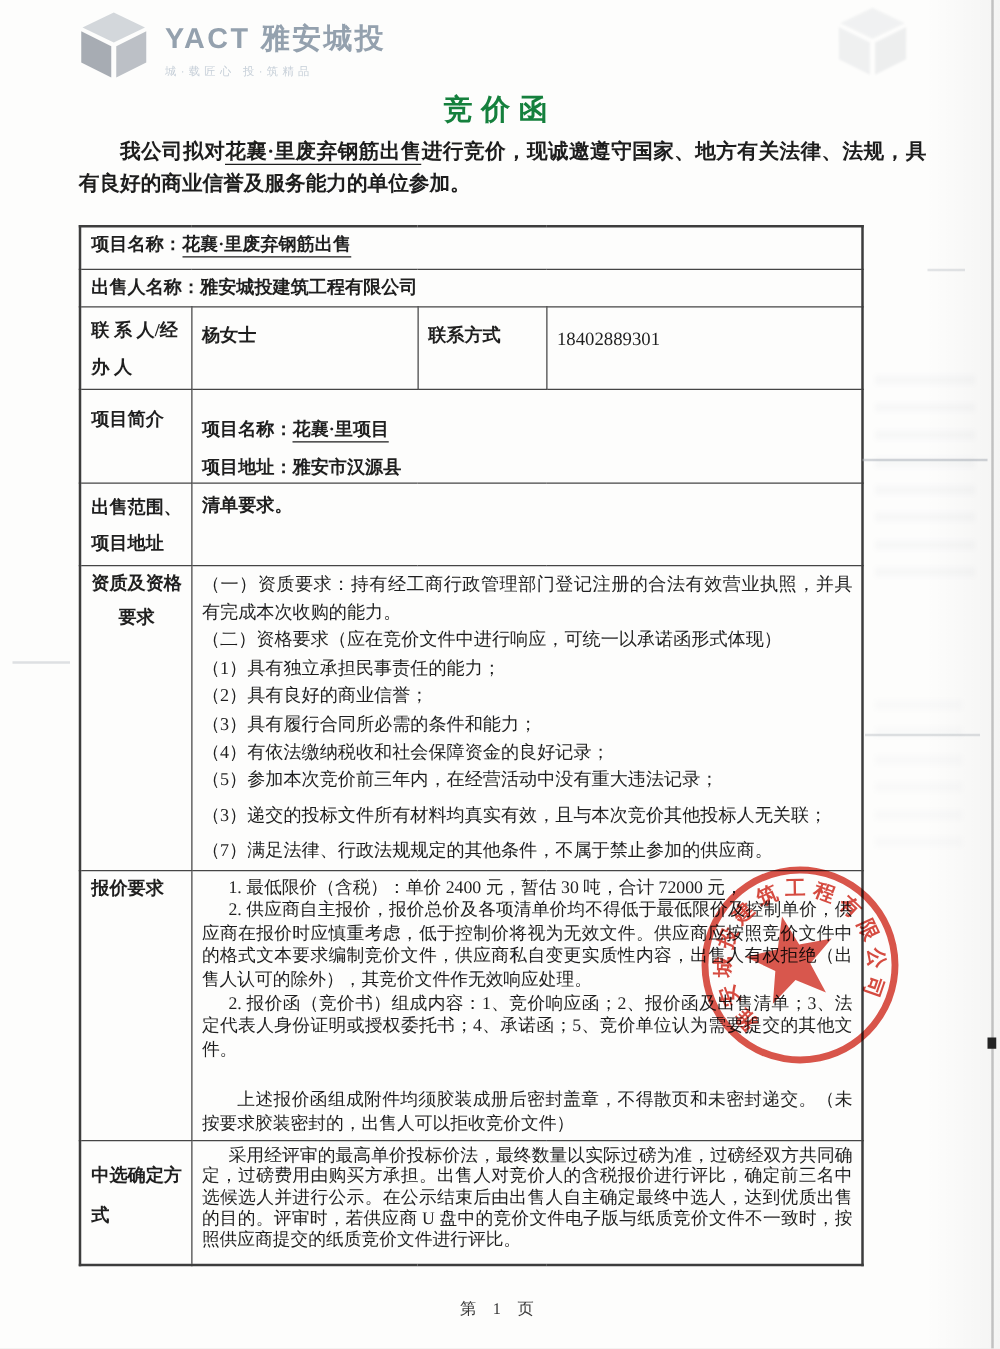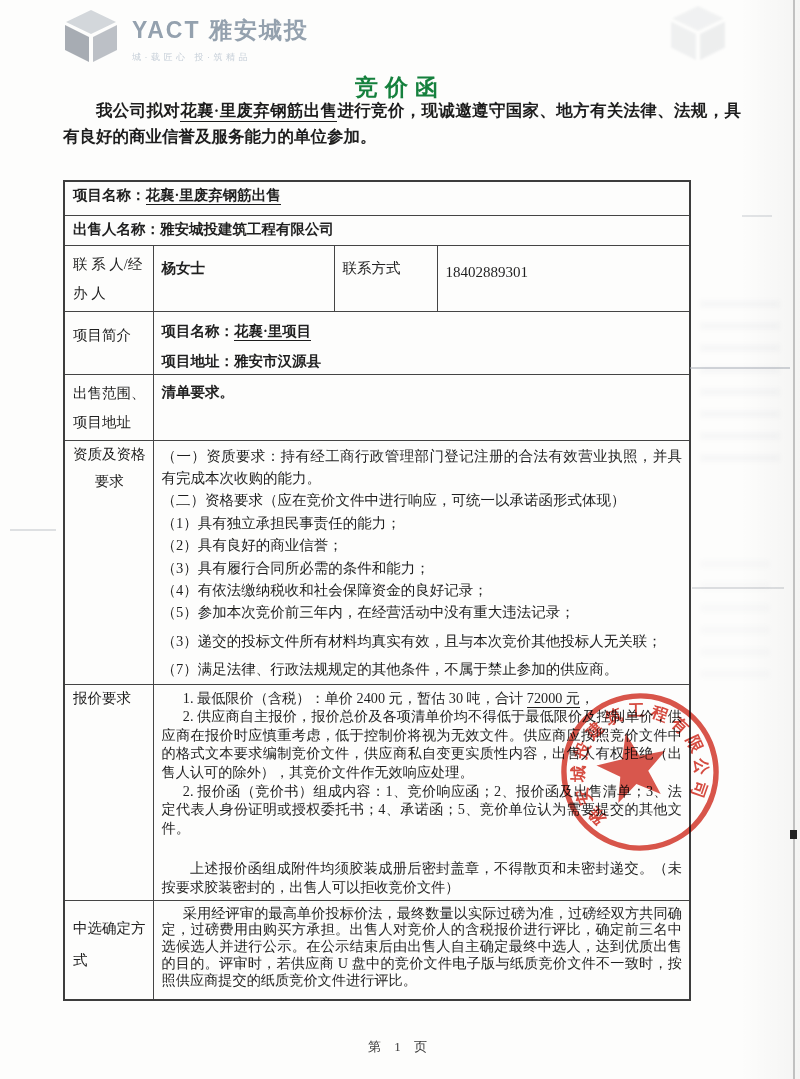--- a/index.html
+++ b/index.html
@@ -30,38 +30,38 @@
     position:absolute;left:668px;top:4px;width:60px;height:58px;
     opacity:0.12;filter:blur(1px);transform:scaleX(-1);
   }
 
   
   .doc-title{
     position:absolute;top:72px;left:0;width:100%;text-align:center;
     font-size:23px;font-weight:700;letter-spacing:7px;color:#15803d;
   }
   .intro{
-    position:absolute;top:98px;left:63px;width:678px;
+    position:absolute;top:108px;left:63px;width:678px;
     font-size:16.5px;line-height:26px;text-align:justify;text-indent:2em;
     color:#1d1d1d;font-weight:600;
   }
   .u{border-bottom:1.5px solid #1d1d1d;padding-bottom:1px;}
 
   
   table.doc{
     position:absolute;left:63px;top:180px;width:626px;
     border-collapse:collapse;table-layout:fixed;
   }
   table.doc td{
     border:1.5px solid #454545;vertical-align:top;
     padding:4px 7px 3px 8px;font-size:14.5px;color:#1f1f1f;
     overflow:hidden;
   }
   table.doc{border:2px solid #3d3d3d;}
-  td.lbl{font-weight:400;font-size:14.8px;padding-left:7px;}
+  td.lbl{font-weight:700;font-size:14.8px;padding-left:7px;}
   td.vmid{vertical-align:middle;}
   .lbl-line2-center{text-align:center;}
   .bold{font-weight:700;}
   .two-line-spread{display:flex;flex-direction:column;justify-content:space-around;height:100%;}
   .qline{line-height:22.4px;text-align:justify;}
   .qline.gap{margin-top:6px;}
   .quote-p{line-height:18.6px;text-align:justify;font-size:14.2px;}
   .ind15{text-indent:1.5em;}
   .ind2{text-indent:2em;margin-top:22px;}
   .sel-p{line-height:16.9px;text-align:justify;font-size:14.2px;text-indent:1.5em;}
@@ -157,21 +157,21 @@
       <td><span class="bold" style="position:relative;top:9px">杨女士</span></td>
       <td class="lbl"><span style="position:relative;top:9px">联系方式</span></td>
       <td><span style="position:relative;top:14px;font-size:15px">18402889301</span></td>
     </tr>
 
     <tr style="height:62px">
       <td class="lbl">
             <div style="margin-top:10px">项目简介</div>
           </td>
       <td colspan="3">
-        <div style="margin-top:6px"><span class="bold">项目名称：</span><span class="bold u">花襄·里项目</span></div>
+        <div style="margin-top:18px"><span class="bold">项目名称：</span><span class="bold u">花襄·里项目</span></div>
         <div style="margin-top:11px"><span class="bold">项目地址：</span><span class="bold">雅安市汉源县</span></div>
       </td>
     </tr>
 
     <tr style="height:66px">
       <td class="lbl">
         <div style="height:58px" class="two-line-spread">
           <div>出售范围、</div>
           <div>项目地址</div>
         </div>

